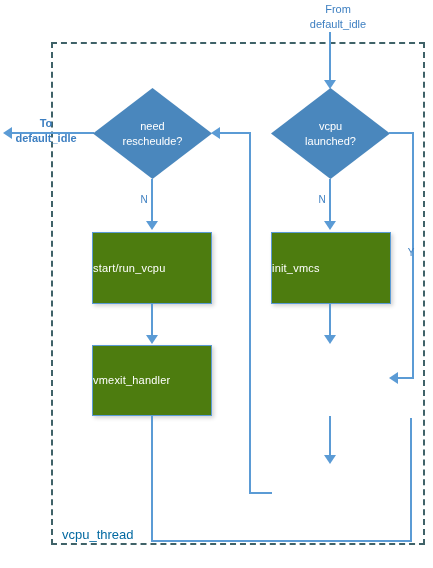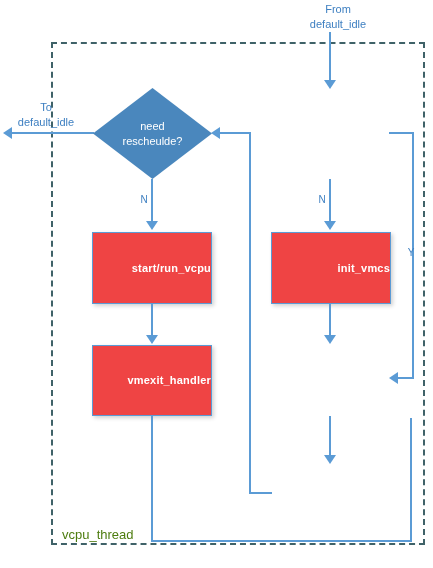--- a/index.html
+++ b/index.html
@@ -29,27 +29,27 @@
     height: 503px;
     border: 2px dashed #3f6268;
     box-sizing: border-box;
     background: transparent;
   }
 
   
   .node {
     position: absolute;
     box-sizing: border-box;
-    background: #ef4444;
+    background: #4d7c0f;
     color: #ffffff;
     font-size: 11px;
-    font-weight: bold;
+    font-weight: normal;
     display: flex;
     align-items: center;
-    justify-content: flex-end;
+    justify-content: flex-start;
     text-align: center;
     line-height: 1.35;
     letter-spacing: 0.2px;
     box-shadow: 2px 2px 4px rgba(0,0,0,0.18);
   }
   .node.process {
     border: 1px solid #5b9bd5;
   }
 
   
@@ -107,49 +107,54 @@
     font-size: 11px;
     color: #3d7fc1;
     white-space: pre;
     line-height: 1.35;
     text-align: center;
   }
   .txt.edge {
     font-size: 10px;
   }
   .txt.dark {
-    color: #4d7c0f;
+    color: #0369a1;
     font-size: 13px;
   }
 </style>
 </head>
 <body>
 
 <div id="canvas">
 
   <div class="dashed-region"></div>
 
   <div class="txt" style="left: 296px; top: 2px; width: 84px; white-space: pre-line;">From
 default_idle</div>
 
   <div class="ln v" style="left:329px; top:32px; height:50px;"></div>
   <div class="arrow down" style="left:324px; top:80px;"></div>
 
-  <div class="txt" style="left: 2px; top: 100px; width: 88px; white-space: pre-line;">To
+  <div class="txt" style="left: 2px; top: 116px; width: 88px; white-space: pre-line; font-weight: bold;">To
 default_idle</div>
 
   <div class="ln h" style="left:12px; top:132px; width:82px;"></div>
   <div class="arrow left" style="left:3px; top:127px;"></div>
 
   <div class="decision" style="left:93px; top:88px; width:119px; height:91px;">
     <div class="shape"></div>
     <div class="dlabel" style="white-space: pre-line;">need
 rescheulde?</div>
   </div>
 
+  <div class="decision" style="left:271px; top:88px; width:119px; height:91px;">
+    <div class="shape"></div>
+    <div class="dlabel" style="white-space: pre-line;">vcpu
+launched?</div>
+  </div>
 
   <div class="ln v" style="left:151px; top:179px; height:44px;"></div>
   <div class="arrow down" style="left:146px; top:221px;"></div>
   <div class="txt edge" style="left:138px; top:193px; width:12px;">N</div>
 
   <div class="ln v" style="left:329px; top:179px; height:44px;"></div>
   <div class="arrow down" style="left:324px; top:221px;"></div>
   <div class="txt edge" style="left:316px; top:193px; width:12px;">N</div>
 
   <div class="node process" style="left:92px; top:232px; width:120px; height:72px;">

